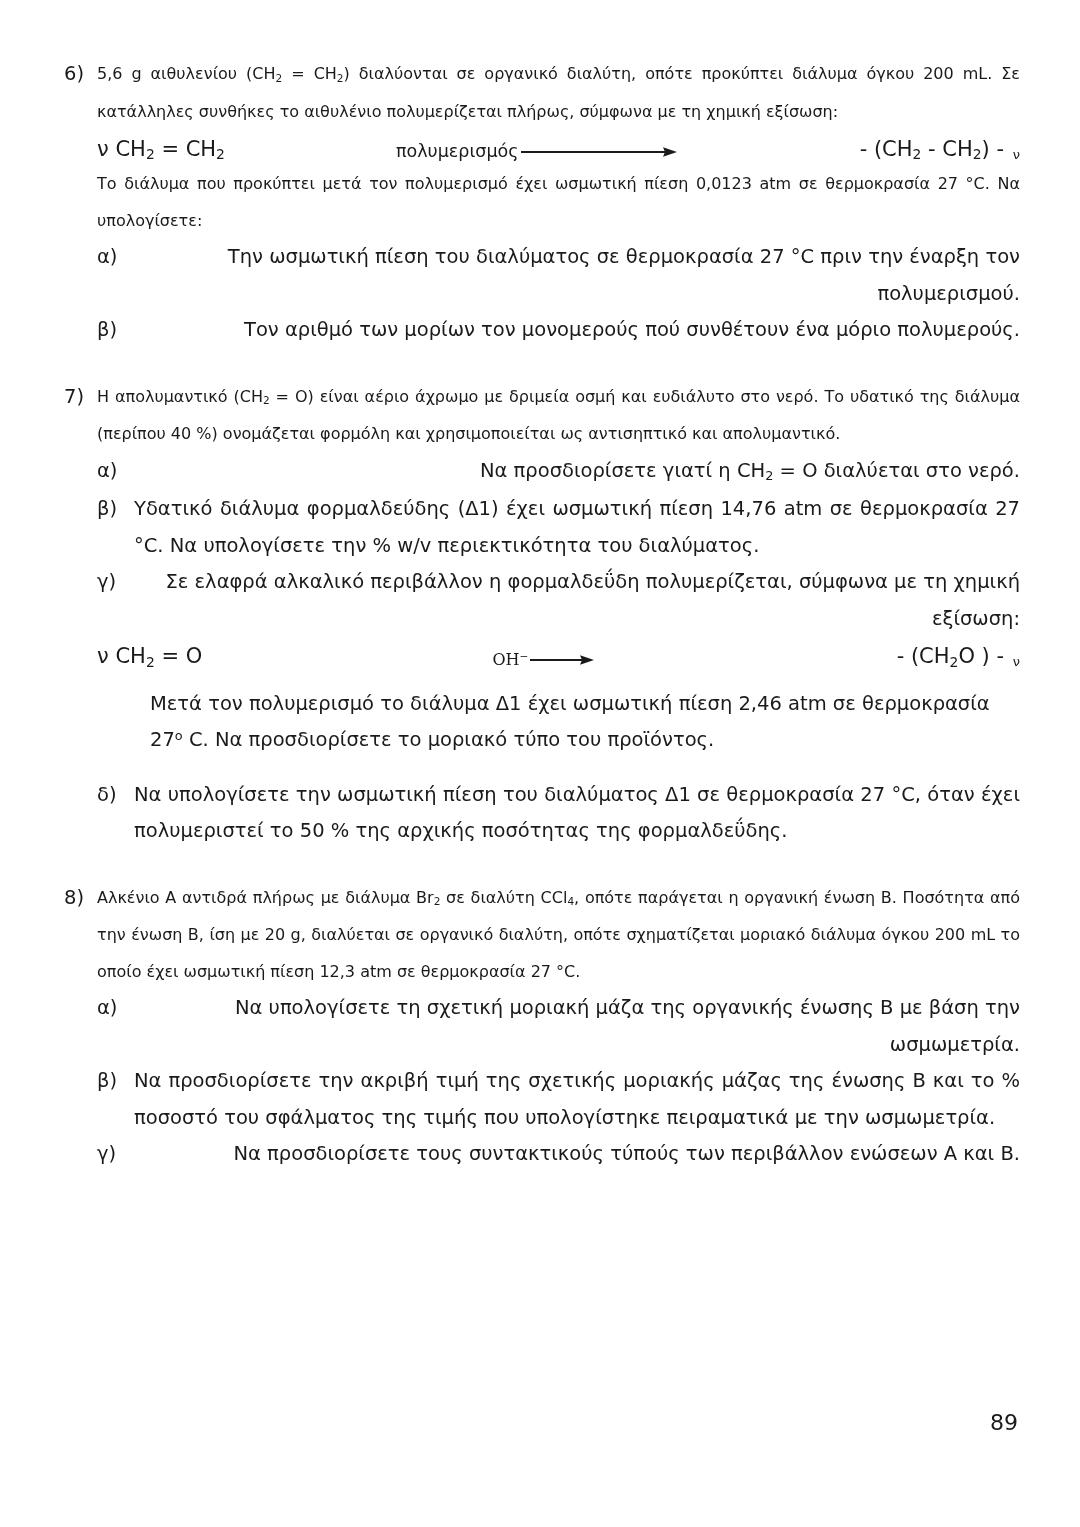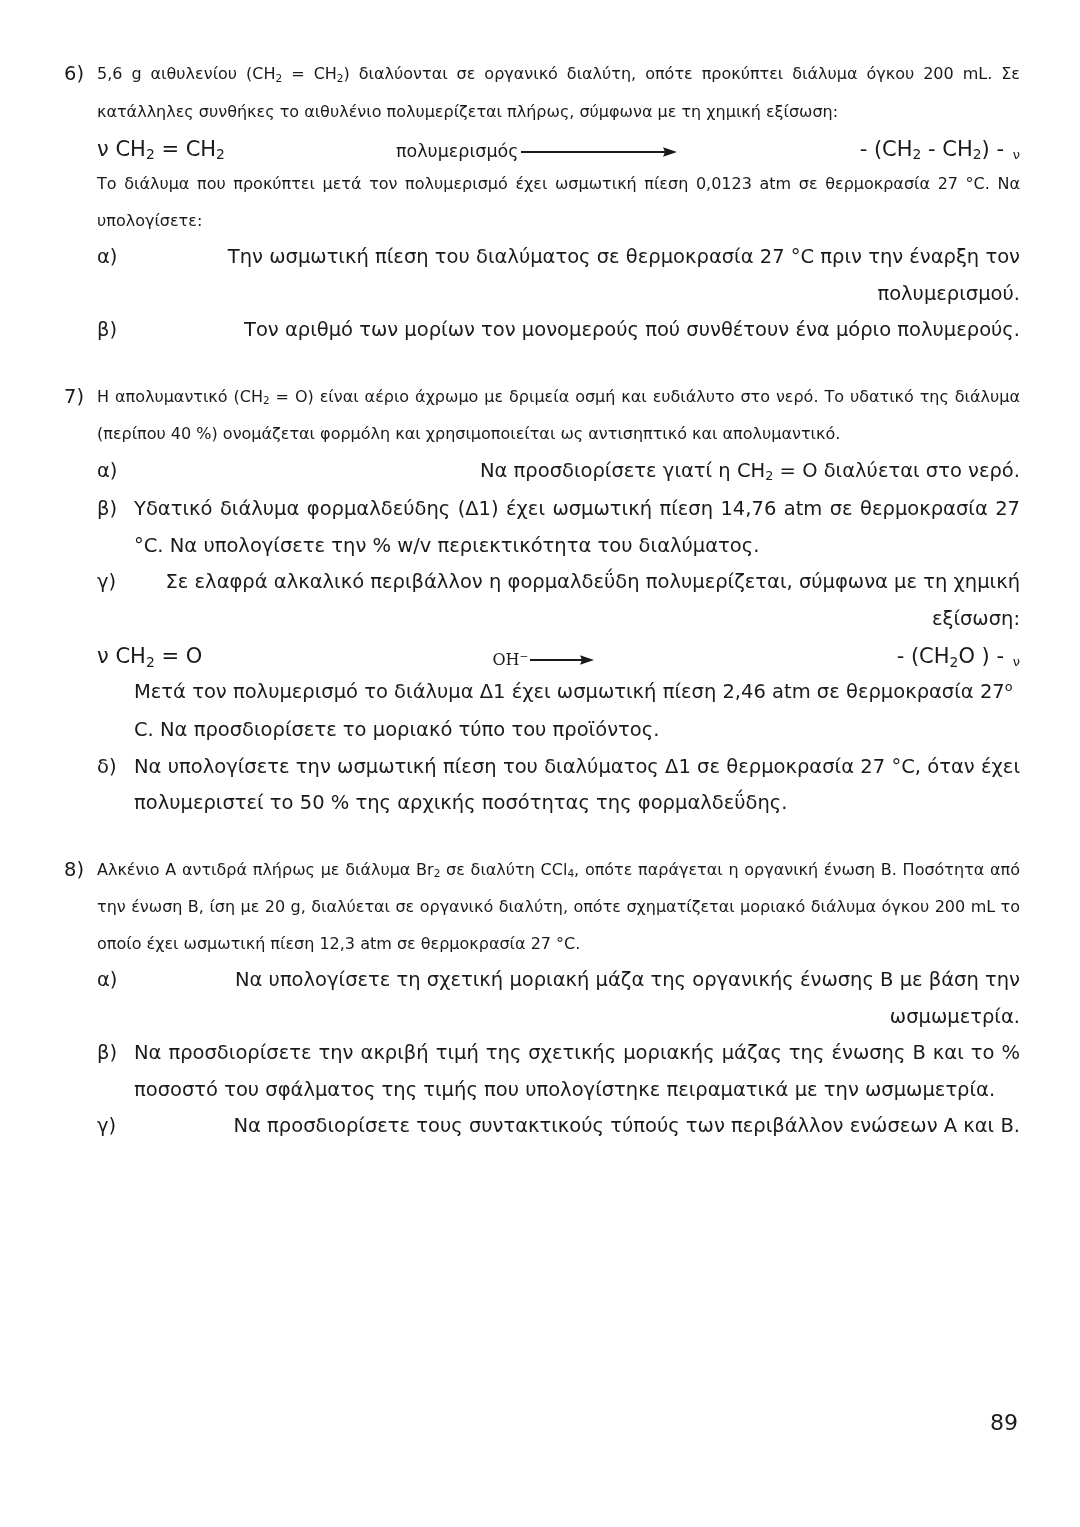--- a/index.html
+++ b/index.html
@@ -73,21 +73,21 @@
   .sub-text {
     display: block;
     text-align: justify;
     text-justify: inter-word;
   }
   .sub-text.nojust { text-align: right; }
 
   .indent-para {
     font-size: 19.5px;
     line-height: 36.5px;
-    margin: 0;
+    margin: 16px;
     padding-left: 37px;
     text-align: justify;
     text-justify: inter-word;
   }
   .indent-para.nojust { text-align: left; }
 
   sub {
     font-size: 0.66em;
     vertical-align: baseline;
     position: relative;

